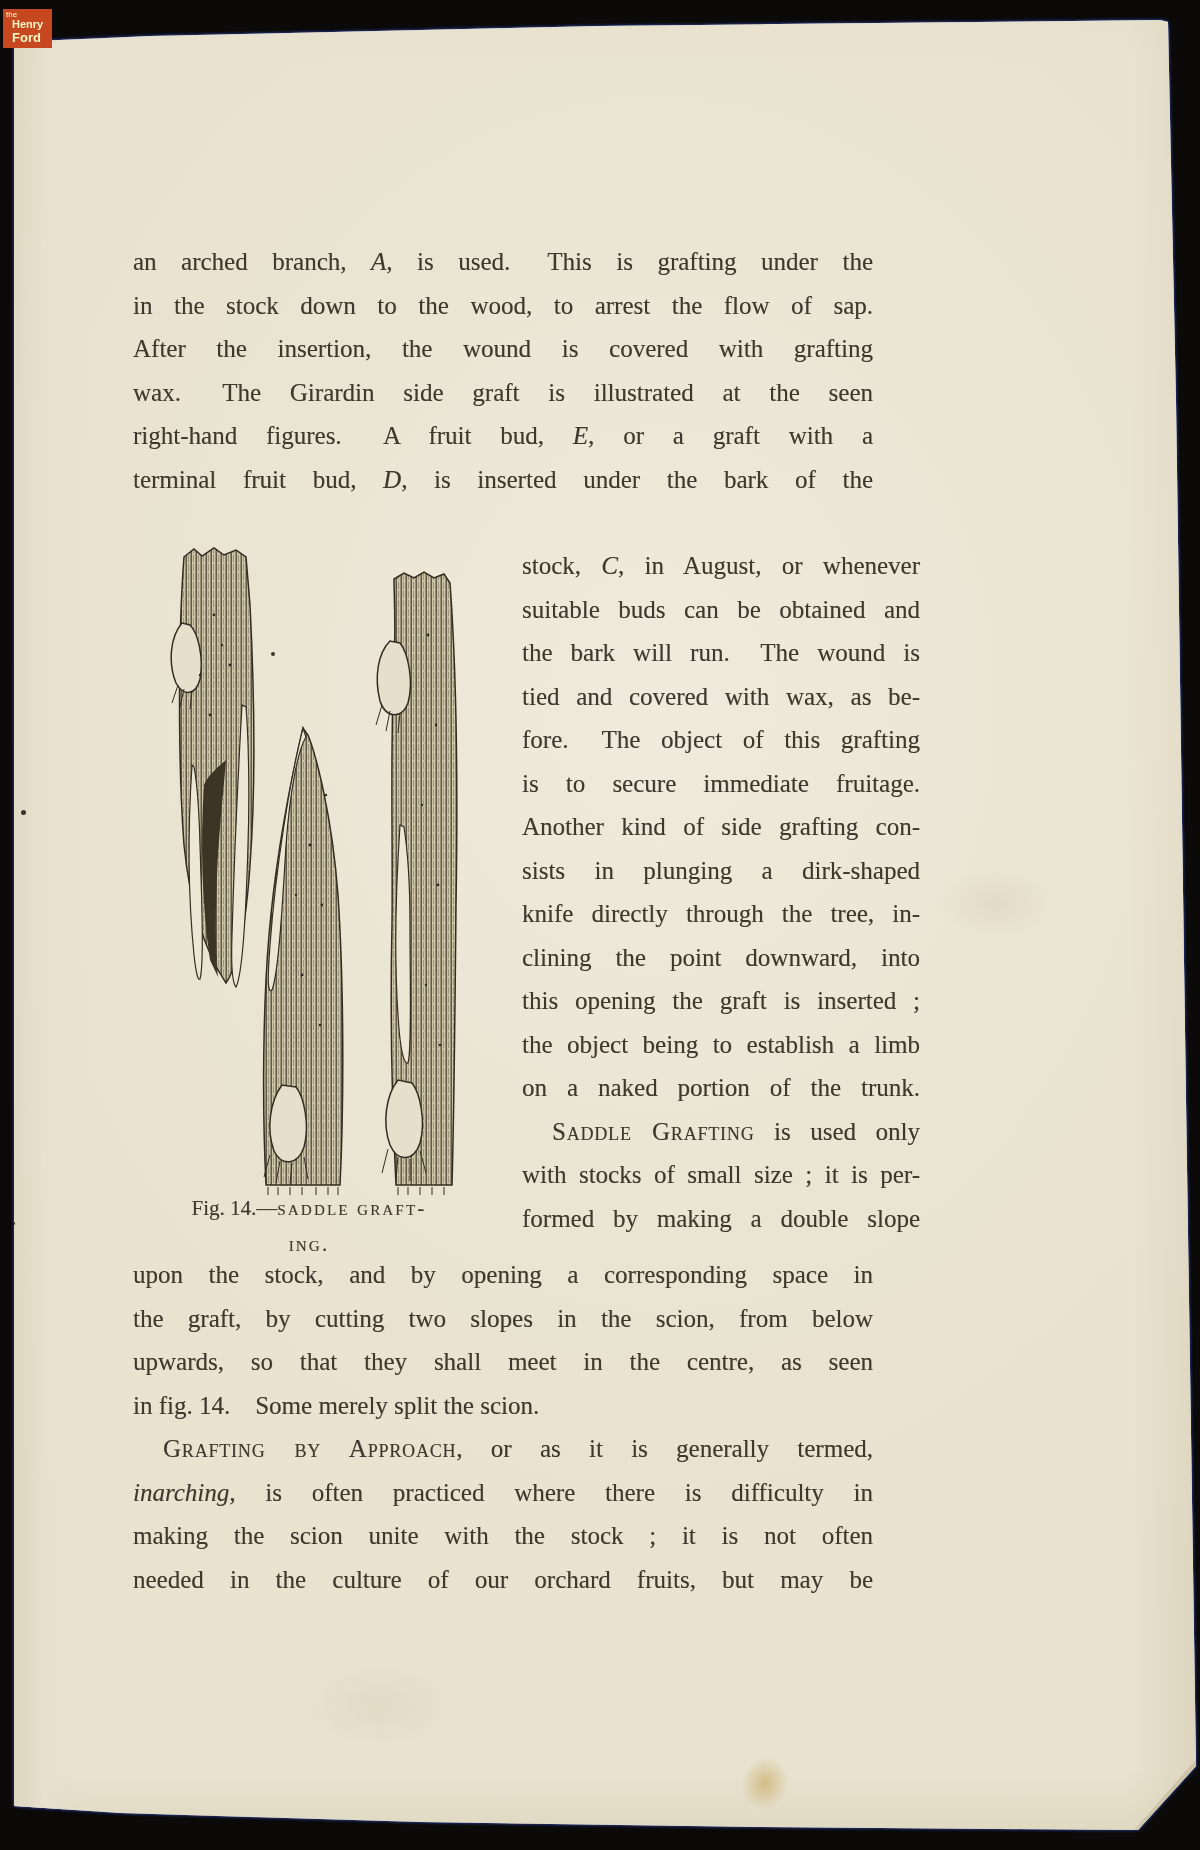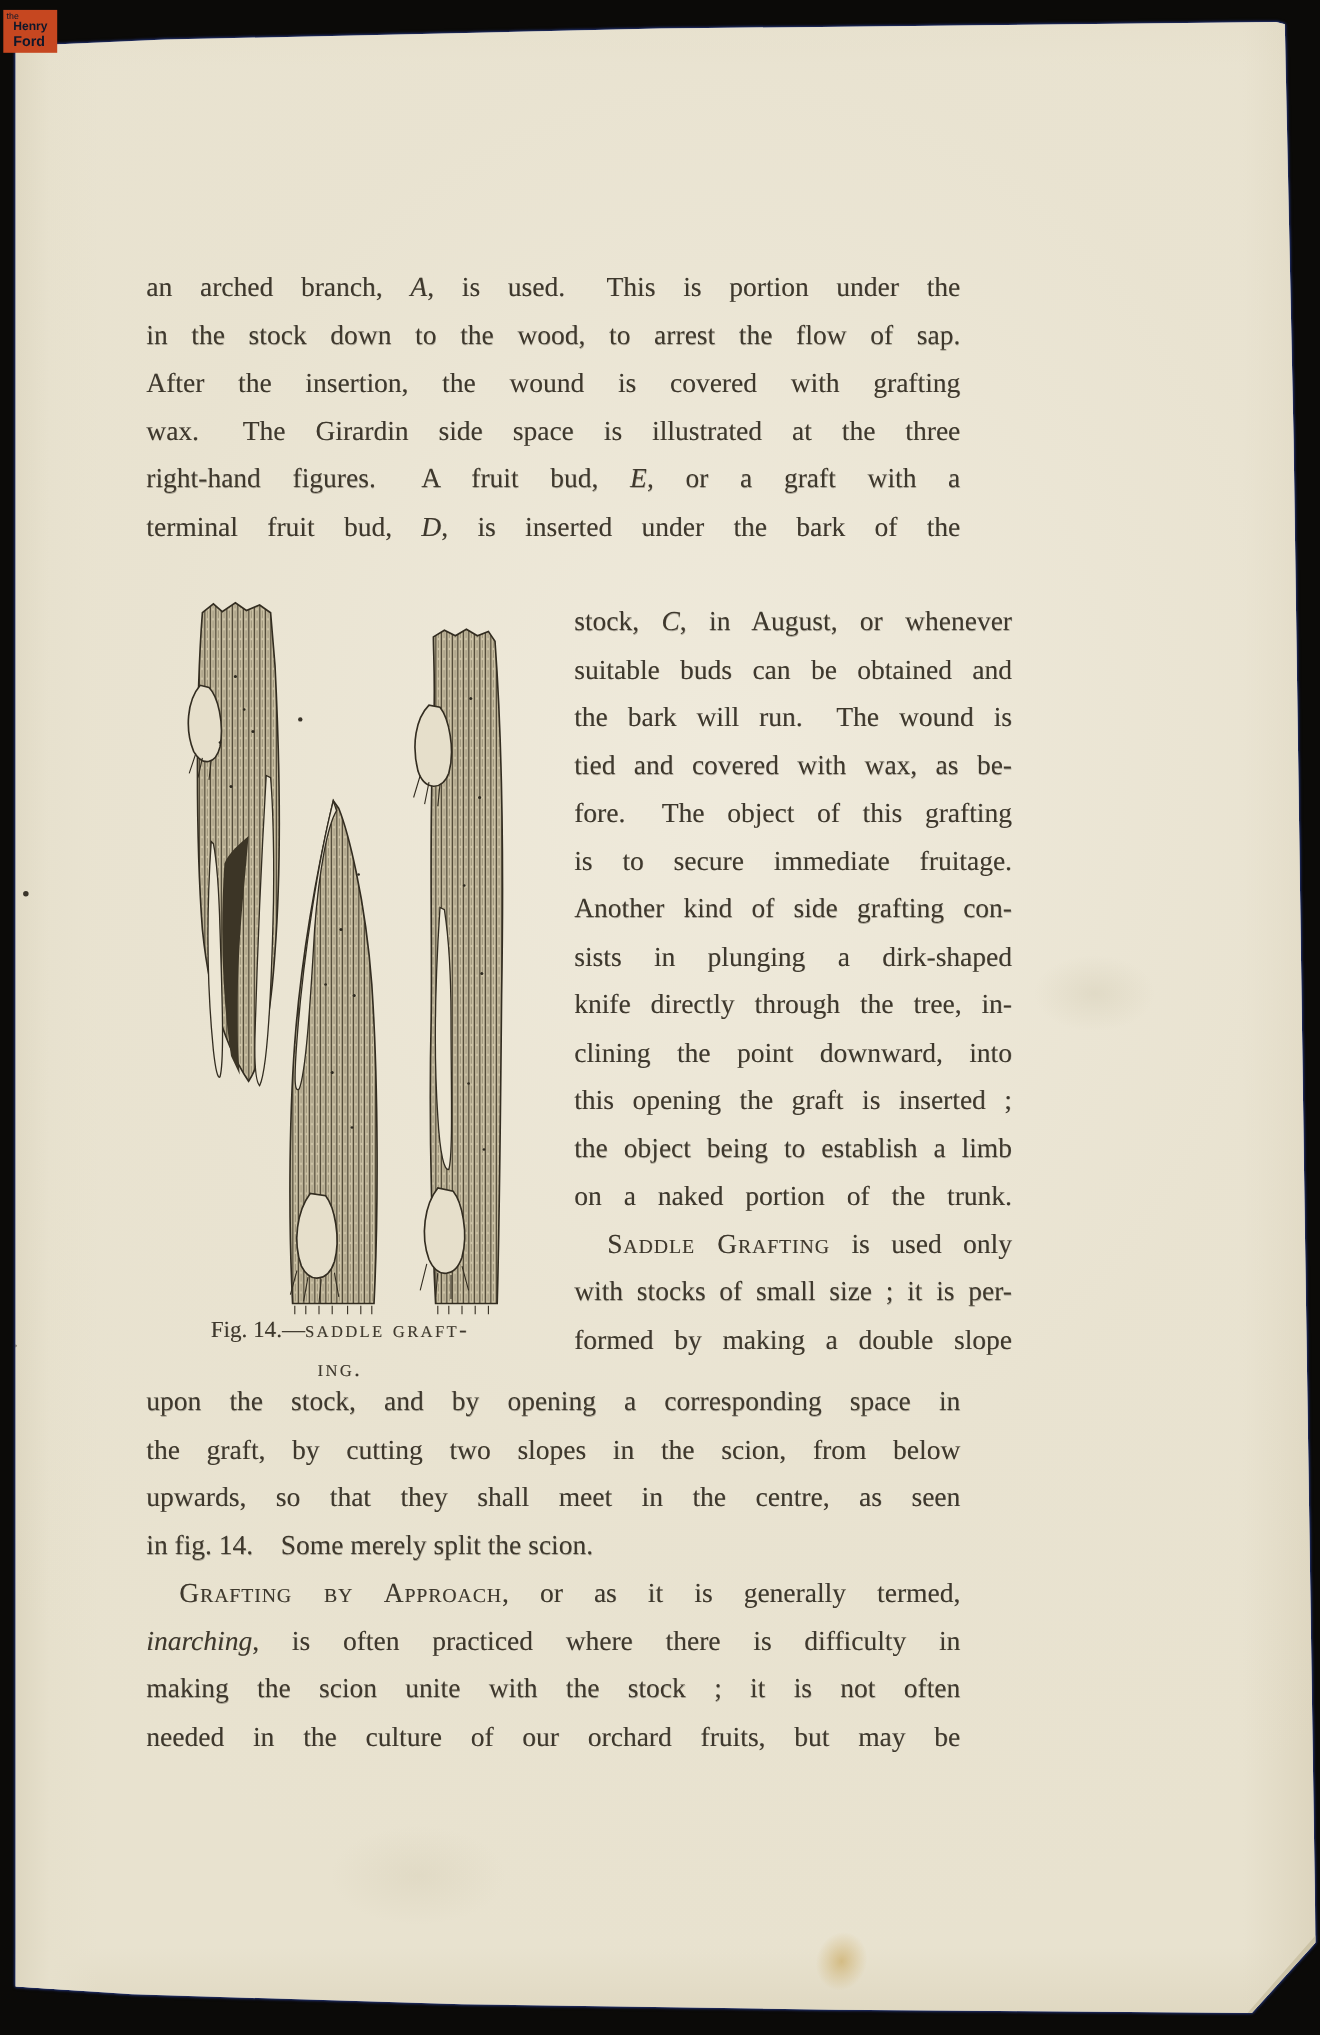--- a/index.html
+++ b/index.html
@@ -30,21 +30,21 @@
   .tline.last{text-align-last:left;}
   .it{font-style:italic;}
   .sc{font-variant:small-caps;letter-spacing:0.8px;}
   
   .figure{position:absolute;left:170px;top:545px;width:295px;height:650px;}
   .caption{position:absolute;left:158px;top:1190px;width:302px;font-size:21px;}
   .caption .tline{height:36px;line-height:36px;text-align:center;text-align-last:center;}
   .caption .sc{letter-spacing:2.2px;}
   
   .logo{position:absolute;left:3px;top:9px;width:49px;height:39px;background:#c64720;z-index:6;
-        color:#0f172a;font-family:"Liberation Sans","DejaVu Sans",sans-serif;line-height:1;padding:2px 0 0 3px;box-sizing:border-box;}
+        color:#fef9c3;font-family:"Liberation Sans","DejaVu Sans",sans-serif;line-height:1;padding:2px 0 0 3px;box-sizing:border-box;}
   .logo .l1{font-size:8px;}
   .logo .l2{font-size:11px;font-weight:bold;margin:0 0 0 6px;}
   .logo .l3{font-size:13px;font-weight:bold;margin:1px 0 0 6px;}
   
   .stain1{position:absolute;left:742px;top:1756px;width:46px;height:54px;border-radius:50%;
           background:radial-gradient(closest-side,rgba(193,152,62,.5),rgba(193,152,62,.18) 62%,rgba(193,152,62,0));transform:rotate(18deg);}
   .stain2{position:absolute;left:940px;top:868px;width:110px;height:70px;border-radius:50%;
           background:radial-gradient(closest-side,rgba(150,140,100,.12),rgba(150,140,100,0));}
   .stain3{position:absolute;left:300px;top:1660px;width:160px;height:90px;border-radius:50%;
           background:radial-gradient(closest-side,rgba(160,148,110,.10),rgba(160,148,110,0));}
@@ -62,24 +62,24 @@
     <div class="l1">the</div>
     <div class="l2">Henry</div>
     <div class="l3">Ford</div>
   </div>
 
   <div class="page-wrap">
   <div class="page ink">
 
 
     <div class="block block-top">
-          <div class="tline"><span>an arched branch, </span><span class="it">A</span><span>, is used.  This is portion under the</span></div>
+          <div class="tline"><span>an arched branch, </span><span class="it">A</span><span>, is used.  This is grafting under the</span></div>
           <div class="tline"><span>in the stock down to the wood, to arrest the flow of sap.</span></div>
           <div class="tline"><span>After the insertion, the wound is covered with grafting</span></div>
-          <div class="tline"><span>wax.  The Girardin side space is illustrated at the three</span></div>
+          <div class="tline"><span>wax.  The Girardin side graft is illustrated at the seen</span></div>
           <div class="tline"><span>right-hand figures.  A fruit bud, </span><span class="it">E</span><span>, or a graft with a</span></div>
           <div class="tline"><span>terminal fruit bud, </span><span class="it">D</span><span>, is inserted under the bark of the</span></div>
         </div>
 
     <div class="figure">
       <svg viewBox="0 0 295 650" width="295" height="650">
         <defs>
           <pattern id="bark" width="5" height="9" patternUnits="userSpaceOnUse">
             <rect width="5" height="9" fill="#cdc3a6"></rect>
             <path d="M1.2,0 V9" stroke="#463f2e" stroke-width="1.2"></path>

